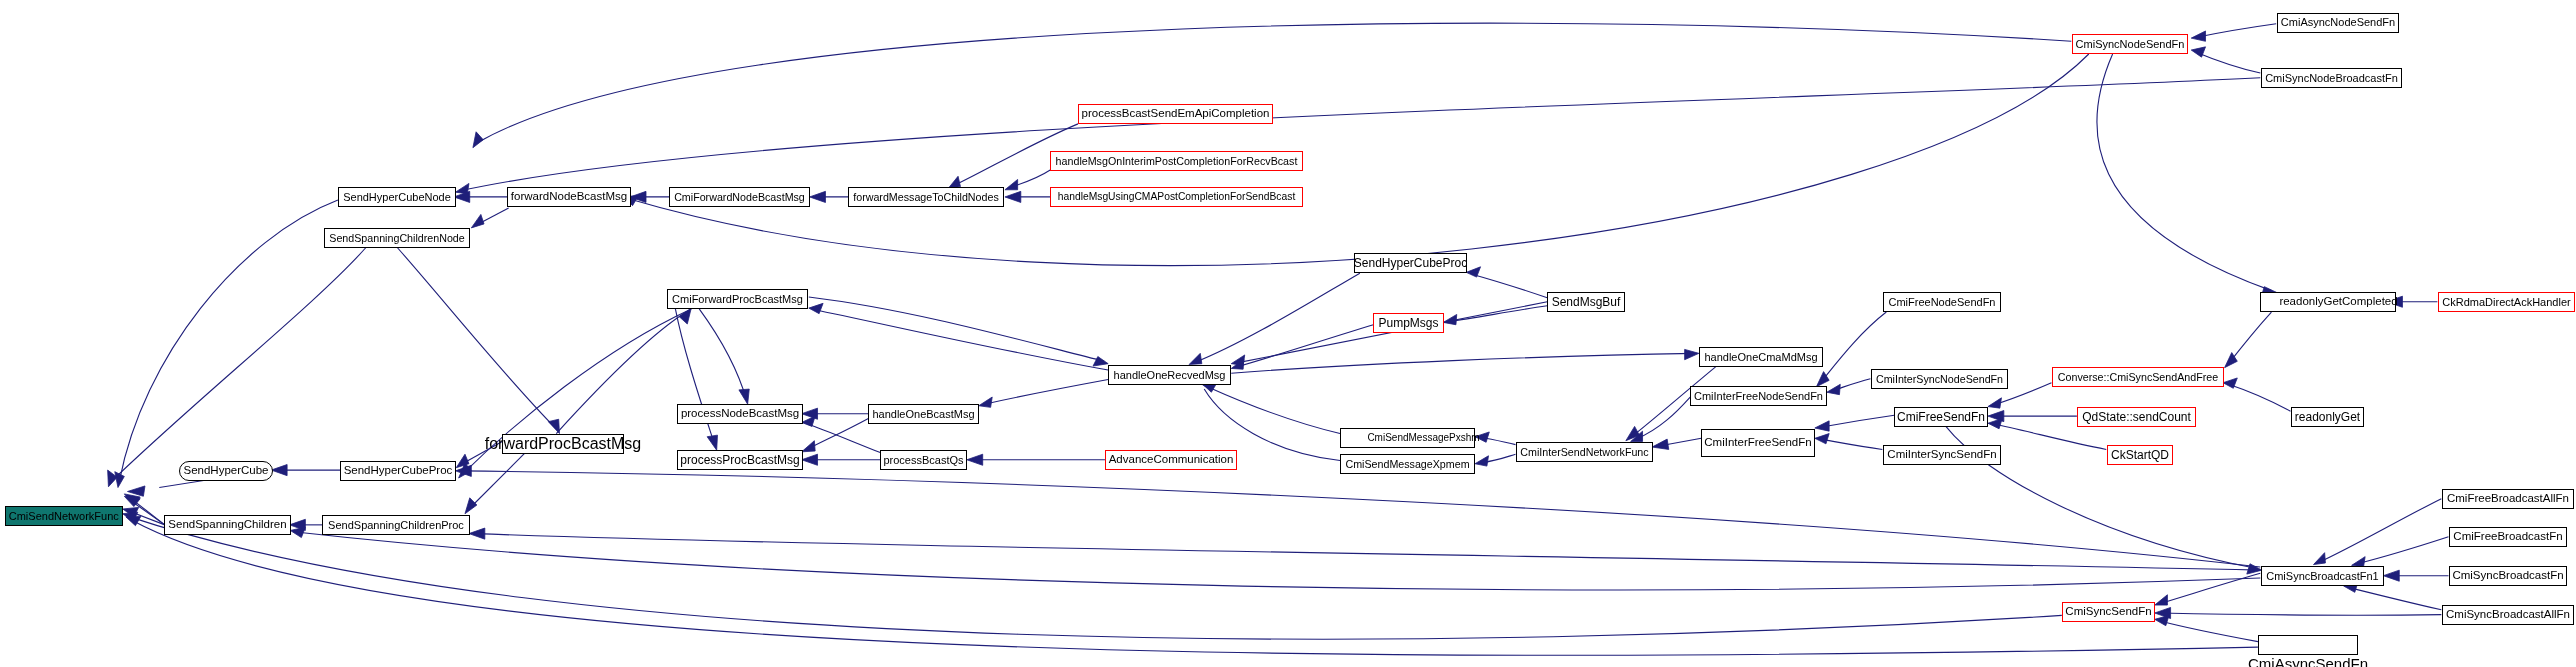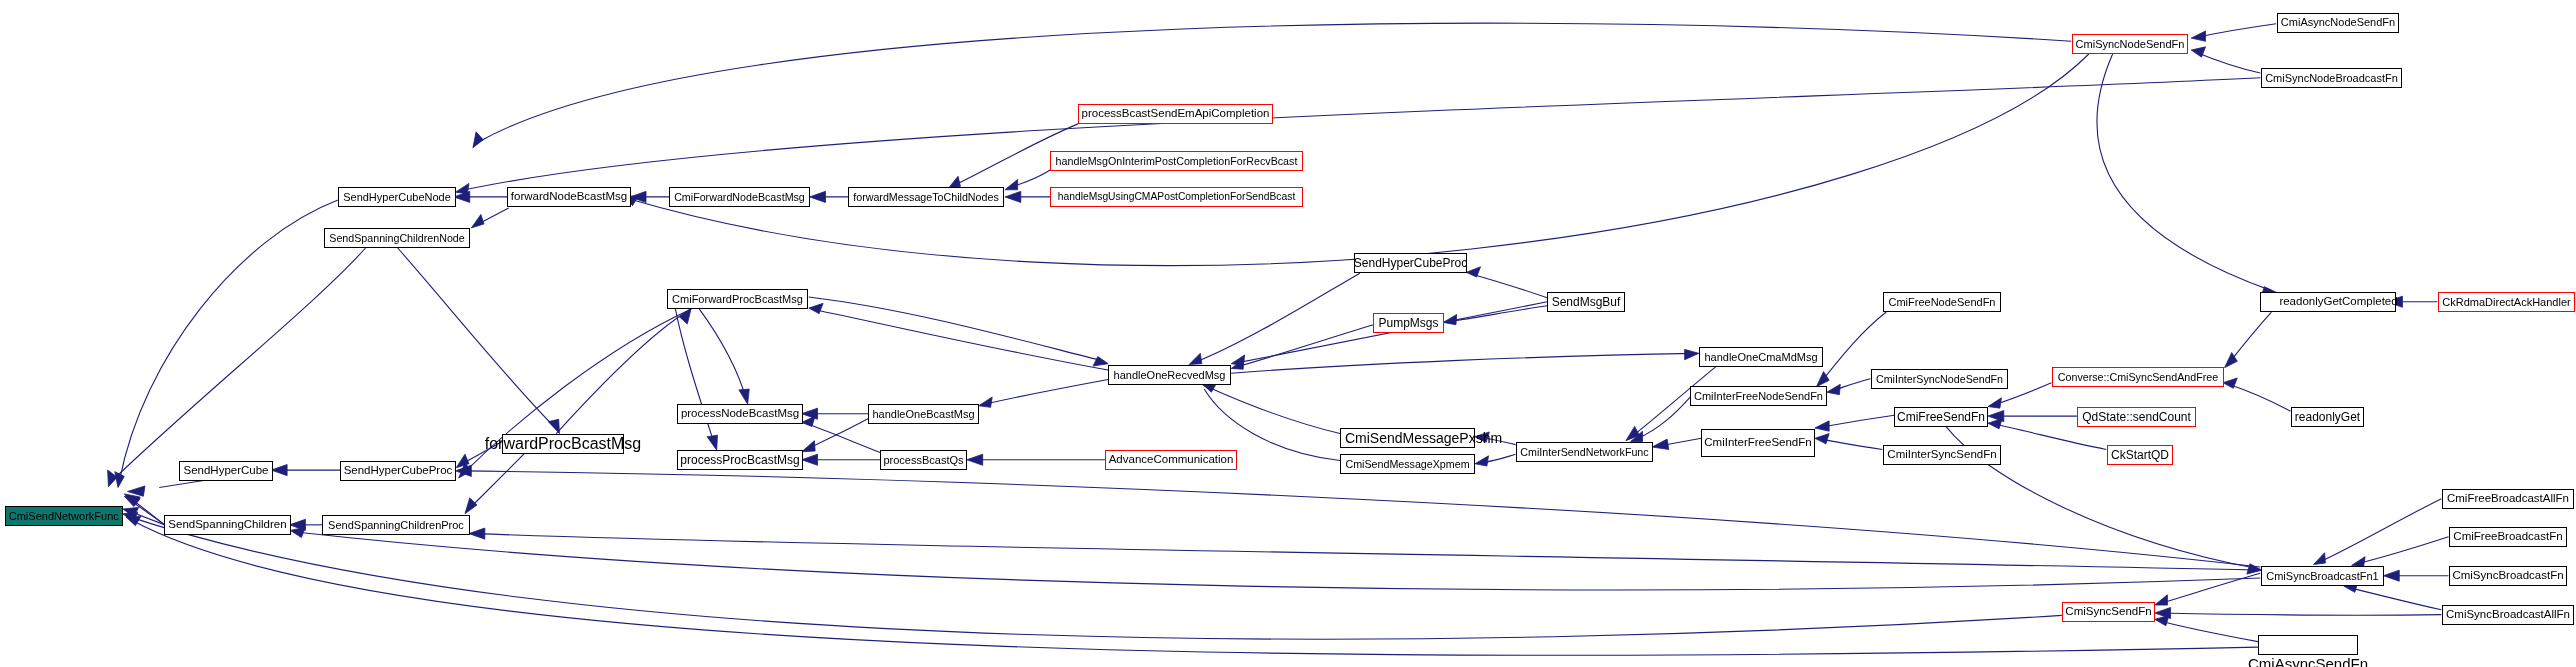--- a/index.html
+++ b/index.html
@@ -178,21 +178,21 @@
       <path d="M1018,374 C1150,390 1290,430 1390,455" fill="none" stroke="#1f1f7a" stroke-width="1.4"></path>
       <path d="M1395,458 l-19,3 6,-12 z" fill="#1f1f7a" stroke="#1f1f7a" stroke-width="1"></path>
       <path d="M1550,470 C1700,458 1950,448 2133,445" fill="none" stroke="#1f1f7a" stroke-width="1.4"></path>
       <path d="M2139,445 l-18,8 0,-13 z" fill="#1f1f7a" stroke="#1f1f7a" stroke-width="1"></path>
       <path d="M850,389 C860,440 880,500 900,562" fill="none" stroke="#1f1f7a" stroke-width="1.4"></path>
       <path d="M902,567 l-12,-17 13,-2 z" fill="#1f1f7a" stroke="#1f1f7a" stroke-width="1"></path>
     </svg>
 <div class="node root" style="left: 4.8px; top: 487px; width: 118px; height: 20px;">
       <span style="font-size: 11px;">CmiSendNetworkFunc</span>
     </div>
-    <div class="node" style="left: 179px; top: 461px; width: 94px; height: 20px;">
+    <div class="node" style="left: 179px; top: 461px; width: 94px; height: 20px; border-radius: 10px;">
       <span style="font-size: 11.5px;">SendHyperCube</span>
     </div>
     <div class="node" style="left: 164px; top: 515px; width: 127px; height: 20px;">
       <span style="font-size: 11.5px;">SendSpanningChildren</span>
     </div>
     <div class="node" style="left: 340px; top: 461px; width: 116px; height: 20px;">
       <span style="font-size: 11.5px;">SendHyperCubeProc</span>
     </div>
     <div class="node" style="left: 322px; top: 515px; width: 148px; height: 20px;">
       <span style="font-size: 11px;">SendSpanningChildrenProc</span>
@@ -248,21 +248,21 @@
     <div class="node" style="left: 1354px; top: 253px; width: 113px; height: 20px;">
       <span>SendHyperCubeProc</span>
     </div>
     <div class="node" style="left: 1547px; top: 292px; width: 78px; height: 20px; align-items: center;">
       <span>SendMsgBuf</span>
     </div>
     <div class="node red" style="left: 1373px; top: 313px; width: 71px; height: 20px;">
       <span>PumpMsgs</span>
     </div>
     <div class="node" style="left: 1340px; top: 428px; width: 135px; height: 20px;">
-      <span style="font-size: 14px; padding-left: 32px;">CmiSendMessagePxshm</span>
+      <span style="font-size: 10px; padding-left: 32px;">CmiSendMessagePxshm</span>
     </div>
     <div class="node" style="left: 1340px; top: 454px; width: 135px; height: 20px;">
       <span style="font-size: 10.7px;">CmiSendMessageXpmem</span>
     </div>
     <div class="node" style="left: 1516px; top: 442px; width: 137px; height: 20px;">
       <span style="font-size: 10.7px;">CmiInterSendNetworkFunc</span>
     </div>
     <div class="node" style="left: 1699px; top: 347px; width: 124px; height: 20px;">
       <span style="font-size: 11px;">handleOneCmaMdMsg</span>
     </div>

